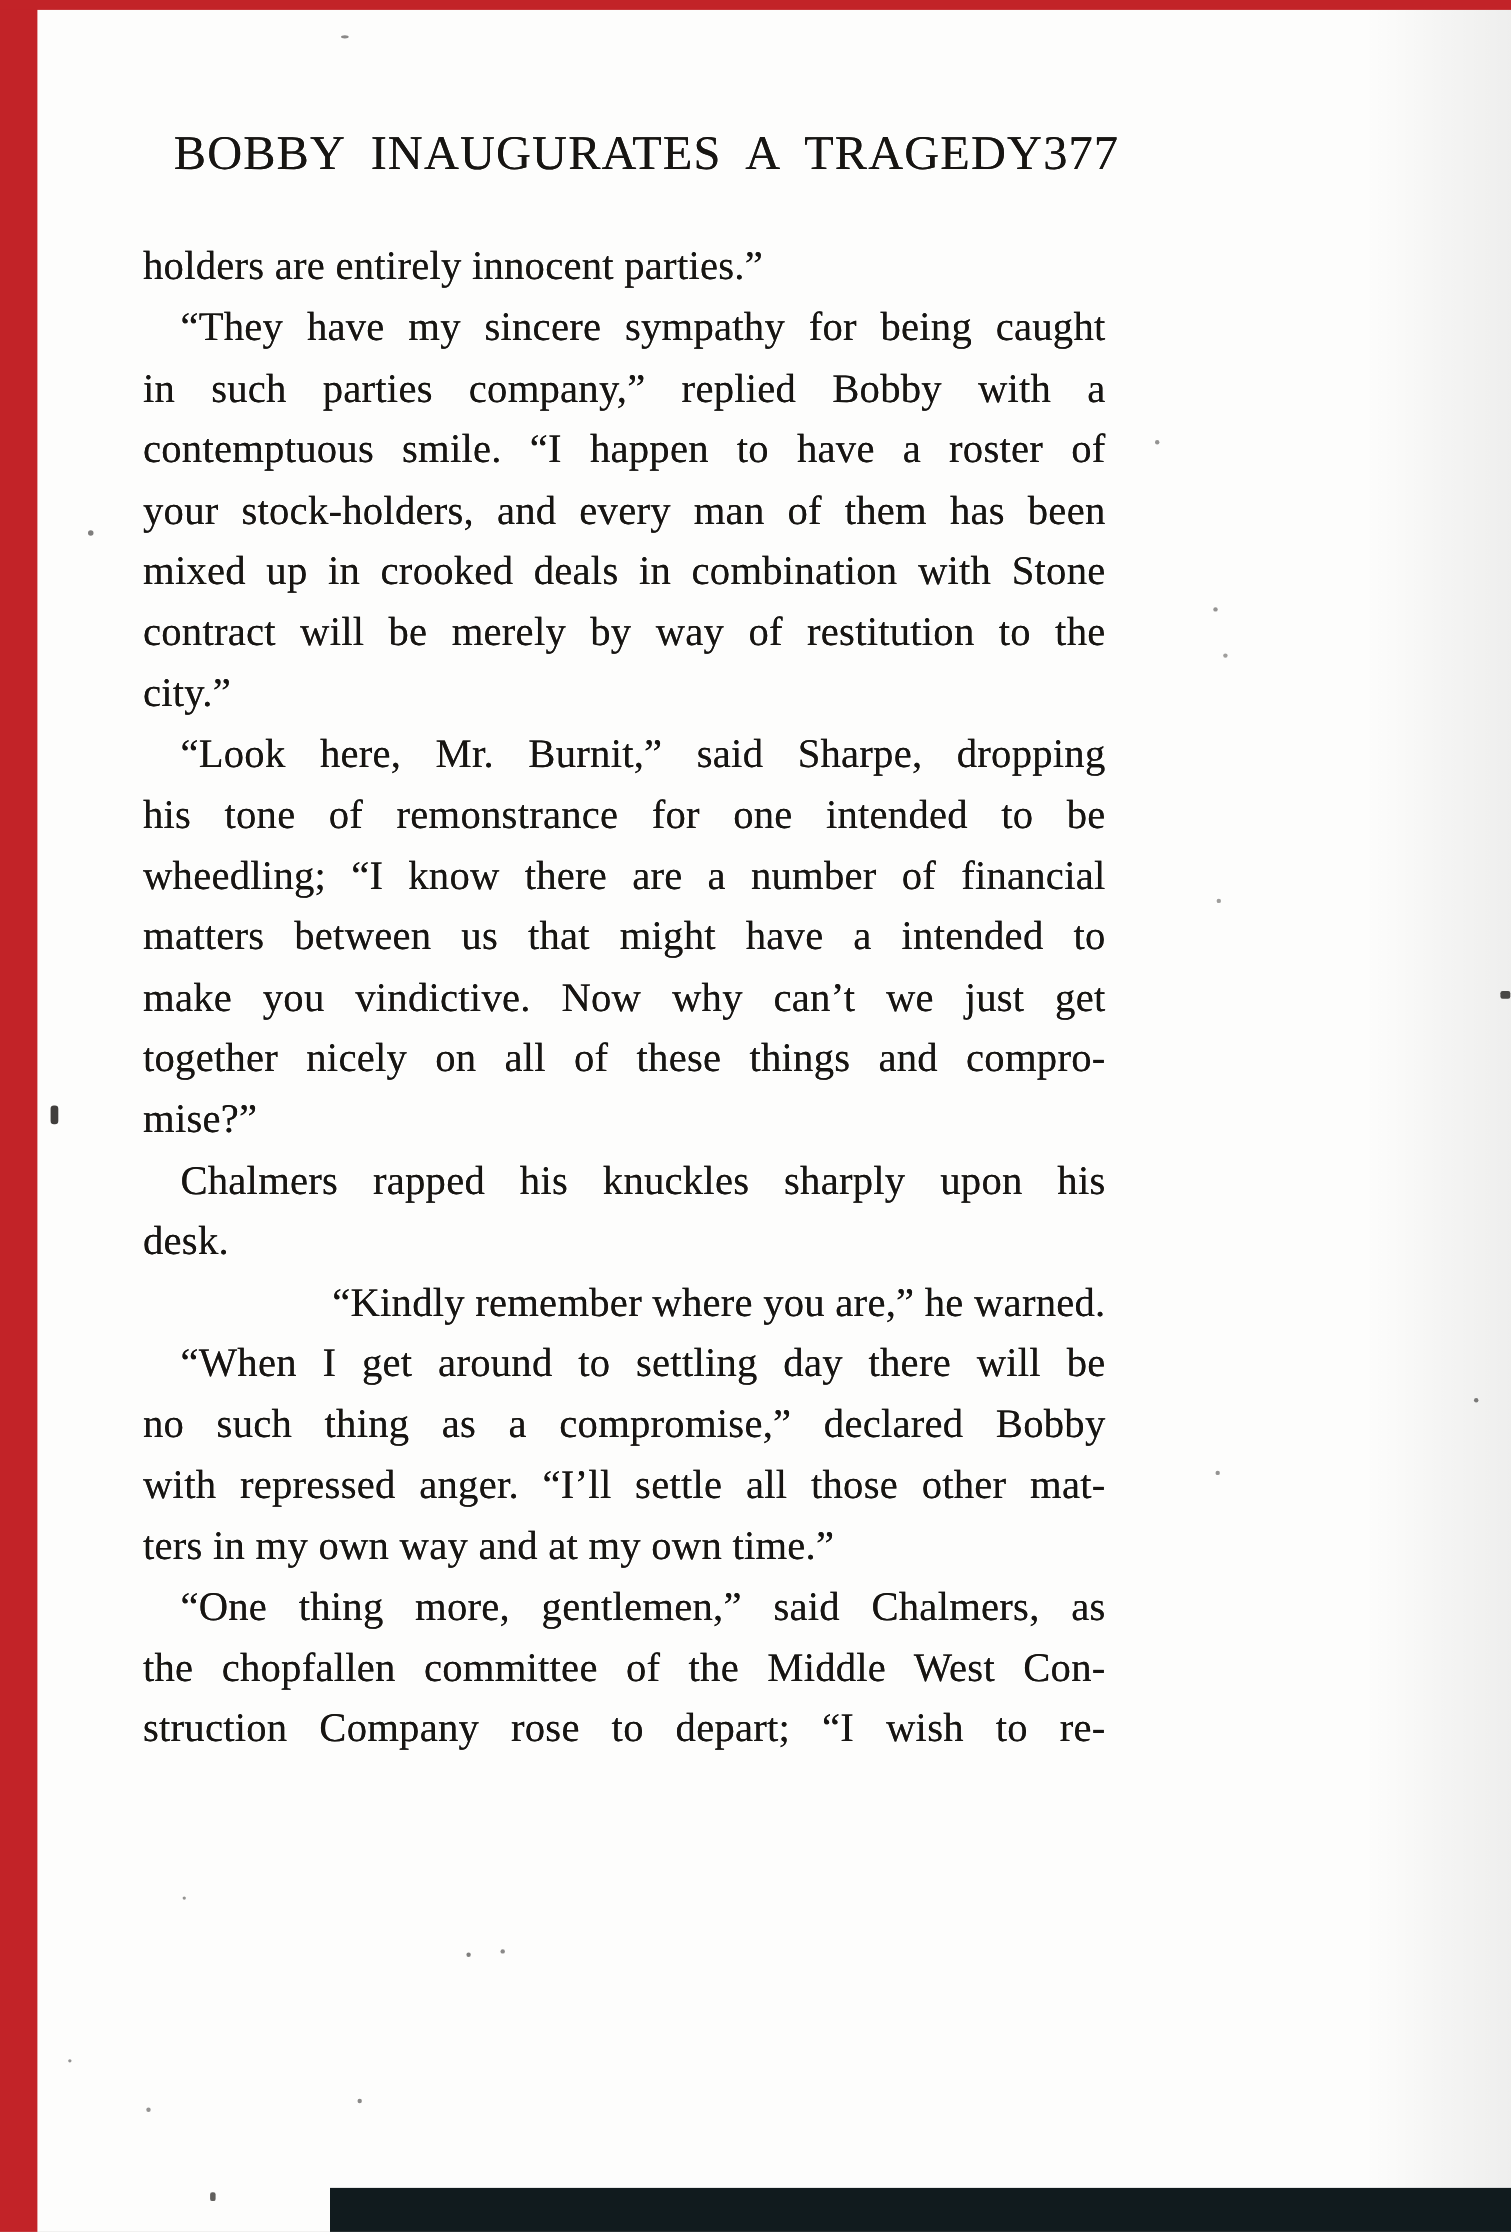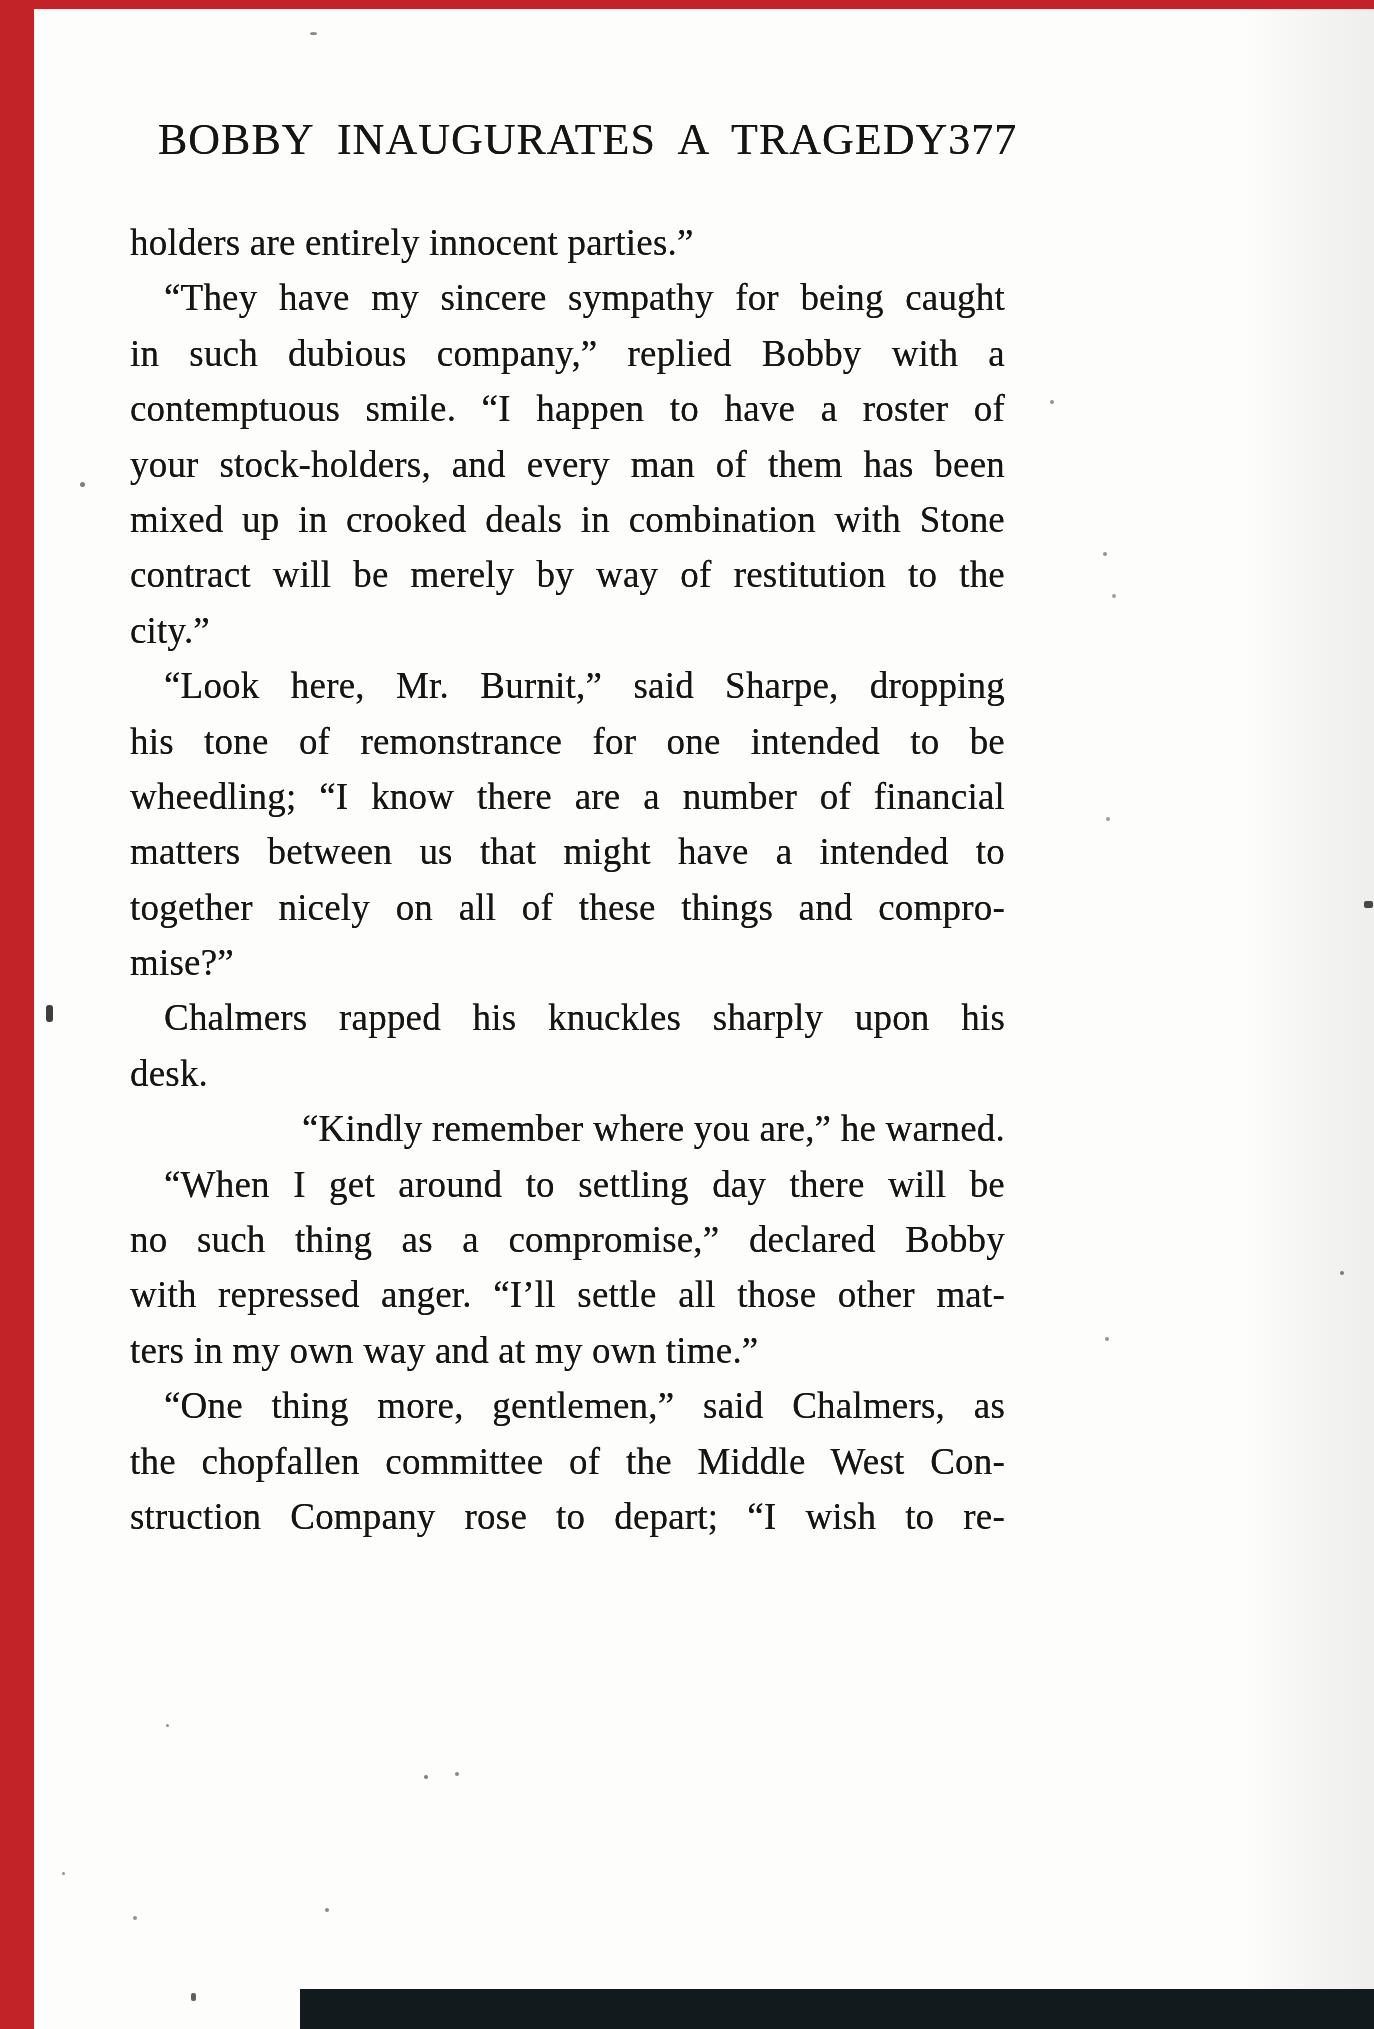--- a/index.html
+++ b/index.html
@@ -57,30 +57,31 @@
   <div class="bottom-band"></div>
 
   <header class="chapter-header">
     <span>BOBBY INAUGURATES A TRAGEDY</span>
     <span>377</span>
   </header>
 
   <main class="text-block" id="text-block">
       <div class="line">holders are entirely innocent parties.”</div>
       <div class="line j indent">“They have my sincere sympathy for being caught</div>
-      <div class="line j">in such dubious company,” replied Bobby with a</div>
+      <div class="line j">in such parties company,” replied Bobby with a</div>
       <div class="line j">contemptuous smile.  “I happen to have a roster of</div>
       <div class="line j">your stock-holders, and every man of them has been</div>
       <div class="line j">mixed up in crooked deals in combination with Stone</div>
       <div class="line j">contract will be merely by way of restitution to the</div>
       <div class="line">city.”</div>
       <div class="line j indent">“Look here, Mr. Burnit,” said Sharpe, dropping</div>
       <div class="line j">his tone of remonstrance for one intended to be</div>
       <div class="line j">wheedling; “I know there are a number of financial</div>
       <div class="line j">matters between us that might have a intended to</div>
+      <div class="line j">make you vindictive.  Now why can’t we just get</div>
       <div class="line j">together nicely on all of these things and compro-</div>
       <div class="line">mise?”</div>
       <div class="line j indent">Chalmers rapped his knuckles sharply upon his</div>
       <div class="line">desk.</div>
       <div class="line indent">“Kindly remember where you are,” he warned.</div>
       <div class="line j indent">“When I get around to settling day there will be</div>
       <div class="line j">no such thing as a compromise,” declared Bobby</div>
       <div class="line j">with repressed anger.  “I’ll settle all those other mat-</div>
       <div class="line">ters in my own way and at my own time.”</div>
       <div class="line j indent">“One thing more, gentlemen,” said Chalmers, as</div>

